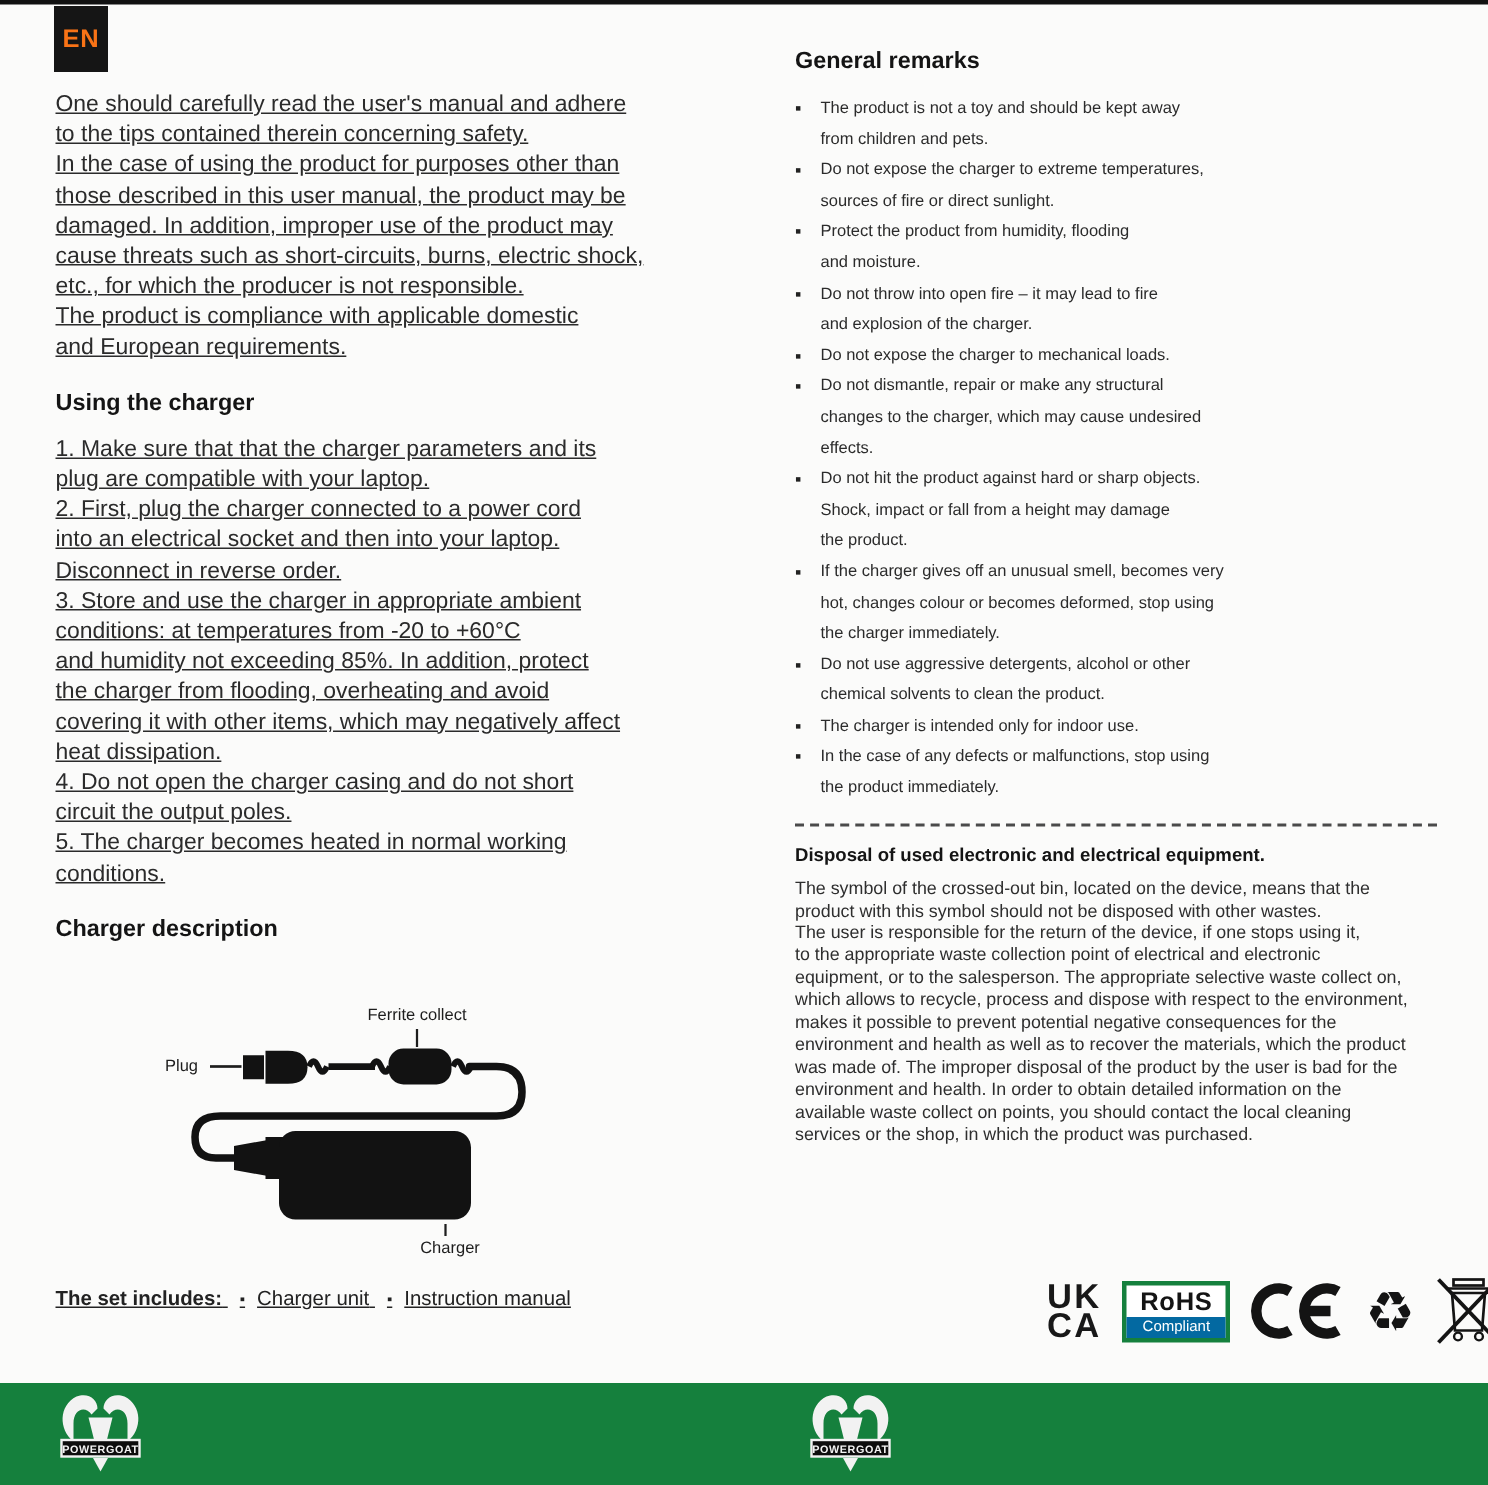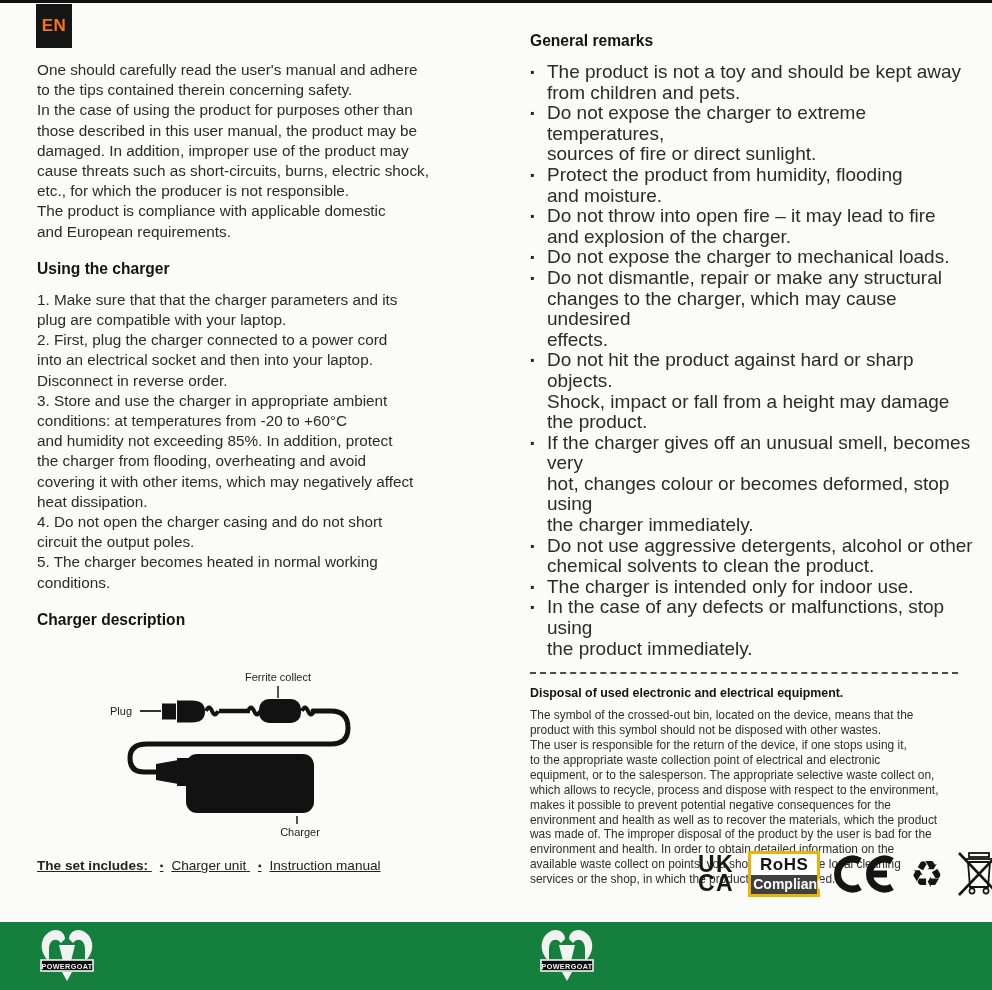--- a/index.html
+++ b/index.html
@@ -13,25 +13,25 @@
   .top-strip{position:absolute;left:0;top:0;width:992px;height:3px;background:#111;}
   .lang-badge{
     position:absolute;left:36px;top:4px;width:36px;height:44px;background:#151515;
     color:#f97316;font-weight:bold;font-size:17px;display:flex;align-items:center;justify-content:center;
     letter-spacing:.5px;
   }
   .col{position:absolute;}
   .col-left{left:37px;top:60px;width:445px;}
   .col-right{left:530px;top:32px;width:448px;}
   h2.sect{font-size:15.6px;font-weight:bold;color:#141414;margin:0 0 12px 0;}
-  .body-text{font-size:15.3px;line-height:20.2px;color:#2b2b2b;white-space:pre-line;margin:0 0 18px 0;}
+  .body-text{font-size:15.3px;line-height:20.2px;color:#2b2b2b;white-space:pre-line;margin:0 0 18px 0;text-decoration:underline;}
   .multiline{white-space:pre-line;}
 
   
-  ul.remarks{list-style:none;margin:0;padding:0;font-size:19px;line-height:20.6px;color:#2b2b2b;}
+  ul.remarks{list-style:none;margin:0;padding:0;font-size:11px;line-height:20.6px;color:#2b2b2b;}
   ul.remarks li{position:relative;padding-left:17px;margin:0;}
   ul.remarks li::before{content:"▪";position:absolute;left:0;top:0;font-size:12px;line-height:20.6px;color:#222;}
 
   .dashed-sep{border:none;border-top:2px dashed #4a4a4a;margin:13px 0 12px 0;width:428px;}
   .disposal-heading{font-size:12.4px;font-weight:bold;color:#141414;margin:0 0 8px 0;}
   .disposal-body{font-size:11.9px;line-height:14.9px;color:#2e2e2e;white-space:pre-line;margin:0;}
 
   
   .diagram{position:absolute;left:80px;top:668px;width:340px;height:178px;}
   .diagram svg{position:absolute;left:0;top:0;}
@@ -42,23 +42,23 @@
 
   
   .set-line{position:absolute;left:37px;top:858px;font-size:13.6px;color:#222;text-decoration:underline;}
   .set-line .lbl{font-weight:bold;}
   .set-line .inc-item{margin-left:8px;}
   .set-line .inc-item::before{content:"▪";font-size:10px;margin-right:8px;color:#222;position:relative;top:-1px;}
 
   
   .certs{position:absolute;left:698px;top:843px;height:62px;display:flex;align-items:center;gap:14px;}
   .ukca{font-weight:bold;color:#181818;font-size:23px;line-height:19px;letter-spacing:1.5px;text-align:center;}
-  .rohs{border:3px solid #eab308;width:66px;text-align:center;background:#fff;}
+  .rohs{border:3px solid #15803d;width:66px;text-align:center;background:#fff;}
   .rohs .rohs-top{font-weight:bold;font-size:17px;color:#141414;letter-spacing:.5px;padding:1px 2px 0 2px;}
-  .rohs .rohs-bottom{background:#404040;color:#fff;font-size:14px;padding:1px 2px 2px 2px;font-weight:bold;}
+  .rohs .rohs-bottom{background:#0369a1;color:#fff;font-size:10px;padding:1px 2px 2px 2px;}
   .ce svg,.weee svg{display:block;}
   .recycle{font-size:37px;color:#141414;line-height:1;}
 
   
   .footer{position:absolute;left:0;top:922px;width:992px;height:68px;background:#15803d;}
   .brand-logo{position:absolute;top:5px;width:64px;height:58px;}
   .brand-logo.one{left:35px;}
   .brand-logo.two{left:535px;}
 </style>
 </head>

